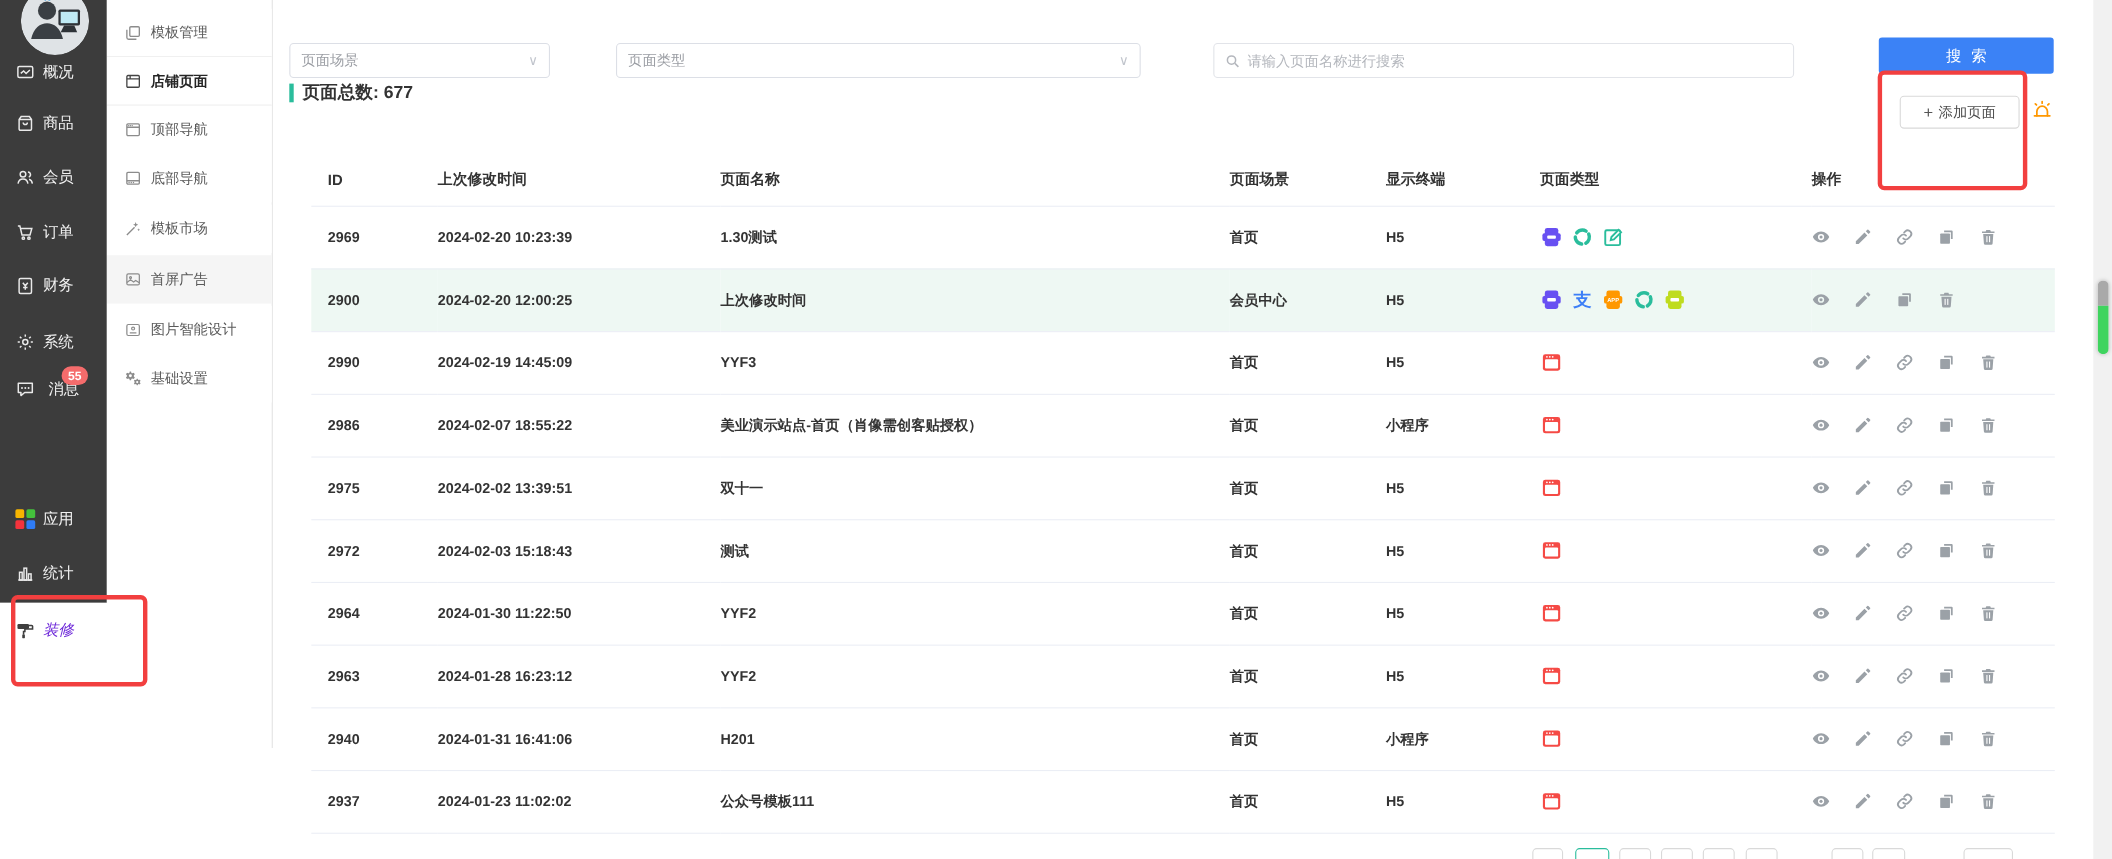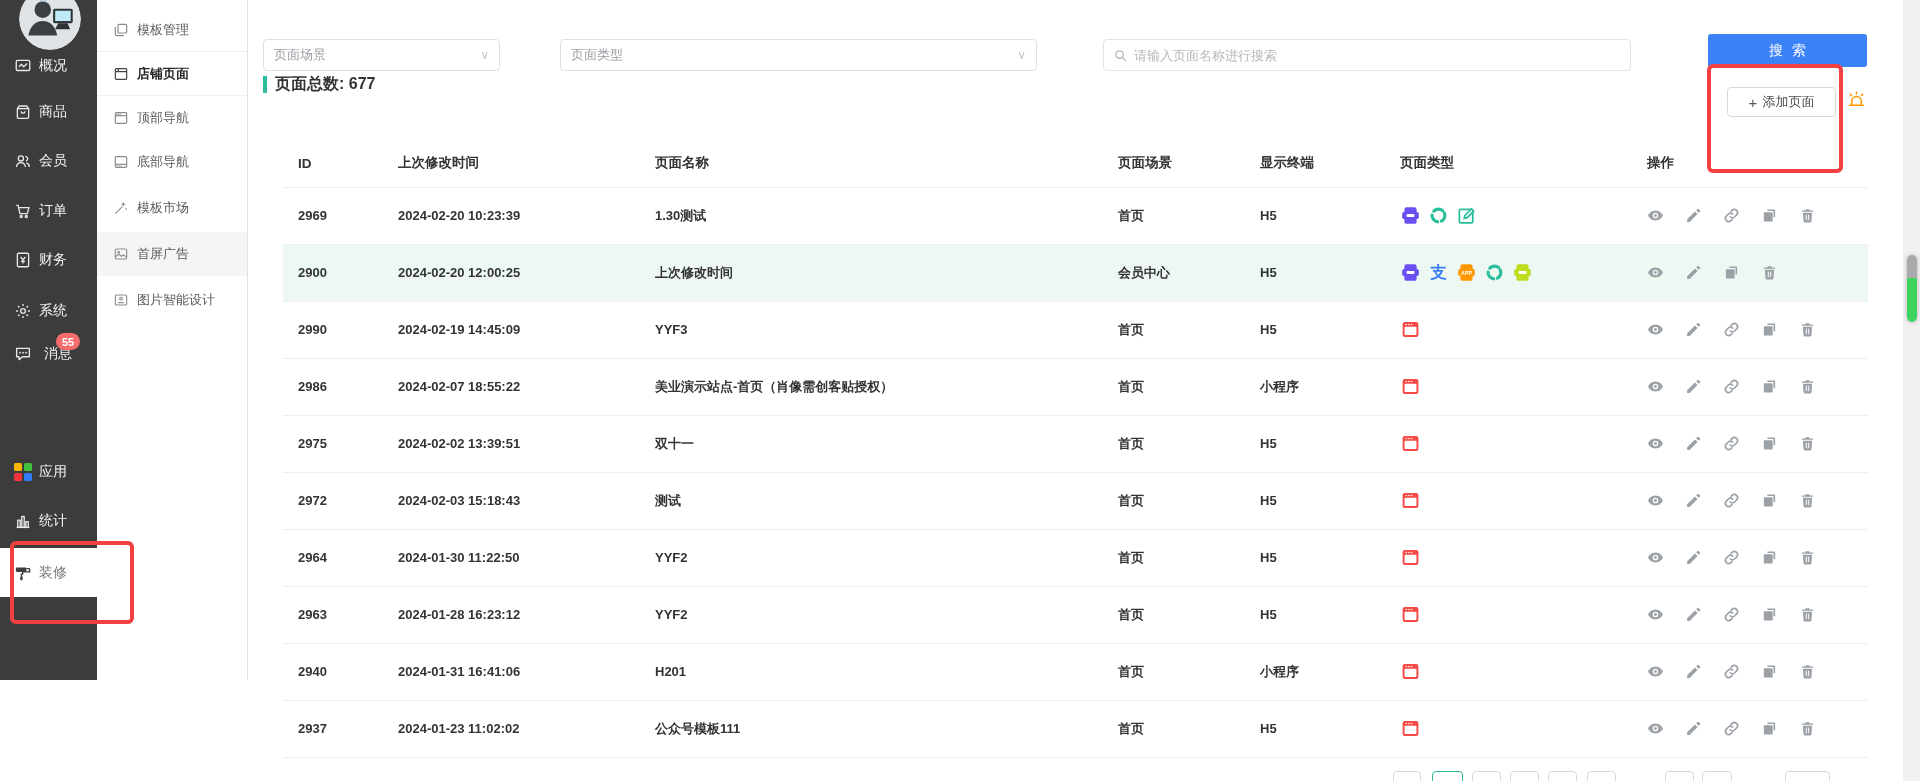--- a/index.html
+++ b/index.html
@@ -1,27 +1,27 @@
 <!DOCTYPE html>
 <html><head>
 <meta charset="utf-8">
 <style>
   * { margin:0; padding:0; box-sizing:border-box; }
   html,body { width:1920px; height:781px; overflow:hidden; background:#fff;
     font-family:"Liberation Sans","DejaVu Sans",sans-serif; }
   .page { position:relative; width:1920px; height:781px; background:#fff; }
 
   
-  .psidebar { position:absolute; left:0; top:0; width:97px; height:680px; background:#3c3c3c; z-index:5; }
+  .psidebar { position:absolute; left:0; top:0; width:97px; height:548px; background:#3c3c3c; z-index:5; }
   .avatar { position:absolute; left:19px; top:-12px; width:62px; height:62px; border-radius:50%; overflow:hidden; }
   .pnav-item { position:absolute; left:0; width:97px; height:46px; display:flex; align-items:center;
     padding-left:14px; gap:7px; color:#f2f2f2; font-size:14px; cursor:pointer; }
   .pnav-item .icon { width:18px; height:18px; display:inline-flex; color:#e9e9e9; }
   .pnav-item .icon svg { width:18px; height:18px; }
-  .pnav-item.selected { background:#fff; color:#737373; height:49px; }
+  .pnav-item.selected { background:#fff; color:#6d28d9; height:49px;font-style:italic; }
   .pnav-item.selected .icon { color:#3f3f3f; }
   .pbadge { position:absolute; left:56px; top:333px; min-width:24px; height:17px; background:#f56c6c;
     border-radius:9px; color:#fff; font-size:11px; font-weight:bold; display:flex; align-items:center;
     justify-content:center; padding:0 5px; z-index:6; }
   .apps-grid { display:grid; grid-template-columns:8px 8px; grid-template-rows:8px 8px; gap:1.5px; }
   .apps-grid i { display:block; border-radius:1.5px; }
 
   
   .ssidebar { position:absolute; left:97px; top:0; width:151px; height:680px; background:#fff;
     border-right:1px solid #e3e3e3; z-index:4; }
@@ -269,20 +269,31 @@
       <div class="snav-item" style="top: 278px;">
         <span class="icon">
           <svg viewBox="0 0 24 24" stroke-width="1.7" fill="none" stroke="currentColor">
             <rect x="3.5" y="4.5" width="17" height="15" rx="2"></rect>
             <circle cx="12" cy="10" r="2"></circle>
             <path d="M7.5 16h9"></path>
           </svg>
         </span>
         <span>图片智能设计</span>
       </div>
+      <div class="snav-item" style="top: 322px;">
+        <span class="icon">
+          <svg viewBox="0 0 24 24" fill="currentColor">
+            <path d="M9.2 2.6l.5 1.9c.5.1 1 .3 1.4.6l1.8-.8 1.5 2.1-1.4 1.4c.1.5.1 1 0 1.5l1.4 1.4-1.5 2.1-1.8-.8c-.4.3-.9.5-1.4.6l-.5 1.9H7.4l-.5-1.9c-.5-.1-1-.3-1.4-.6l-1.8.8-1.5-2.1 1.4-1.4c-.1-.5-.1-1 0-1.5L2.2 6.4l1.5-2.1 1.8.8c.4-.3.9-.5 1.4-.6l.5-1.9h1.8z"></path>
+            <circle cx="8.3" cy="8.5" r="2" fill="#fff"></circle>
+            <path d="M18.3 12.4l.4 1.5c.4.1.7.2 1 .4l1.4-.6 1.1 1.6-1 1.1c.1.4.1.8 0 1.1l1 1.1-1.1 1.6-1.4-.6c-.3.2-.6.3-1 .4l-.4 1.5h-1.3l-.4-1.5c-.4-.1-.7-.2-1-.4l-1.4.6-1.1-1.6 1-1.1c-.1-.4-.1-.8 0-1.1l-1-1.1 1.1-1.6 1.4.6c.3-.2.6-.3 1-.4l.4-1.5h1.3z"></path>
+            <circle cx="17.6" cy="17" r="1.5" fill="#fff"></circle>
+          </svg>
+        </span>
+        <span>基础设置</span>
+      </div>
     </aside>
 
   <div class="select-box" style="left:263px; top:39px; width:237px;">
     <span>页面场景</span>
     <span class="chev">∨</span>
   </div>
   <div class="select-box" style="left:560px; top:39px; width:477px;">
     <span>页面类型</span>
     <span class="chev">∨</span>
   </div>

